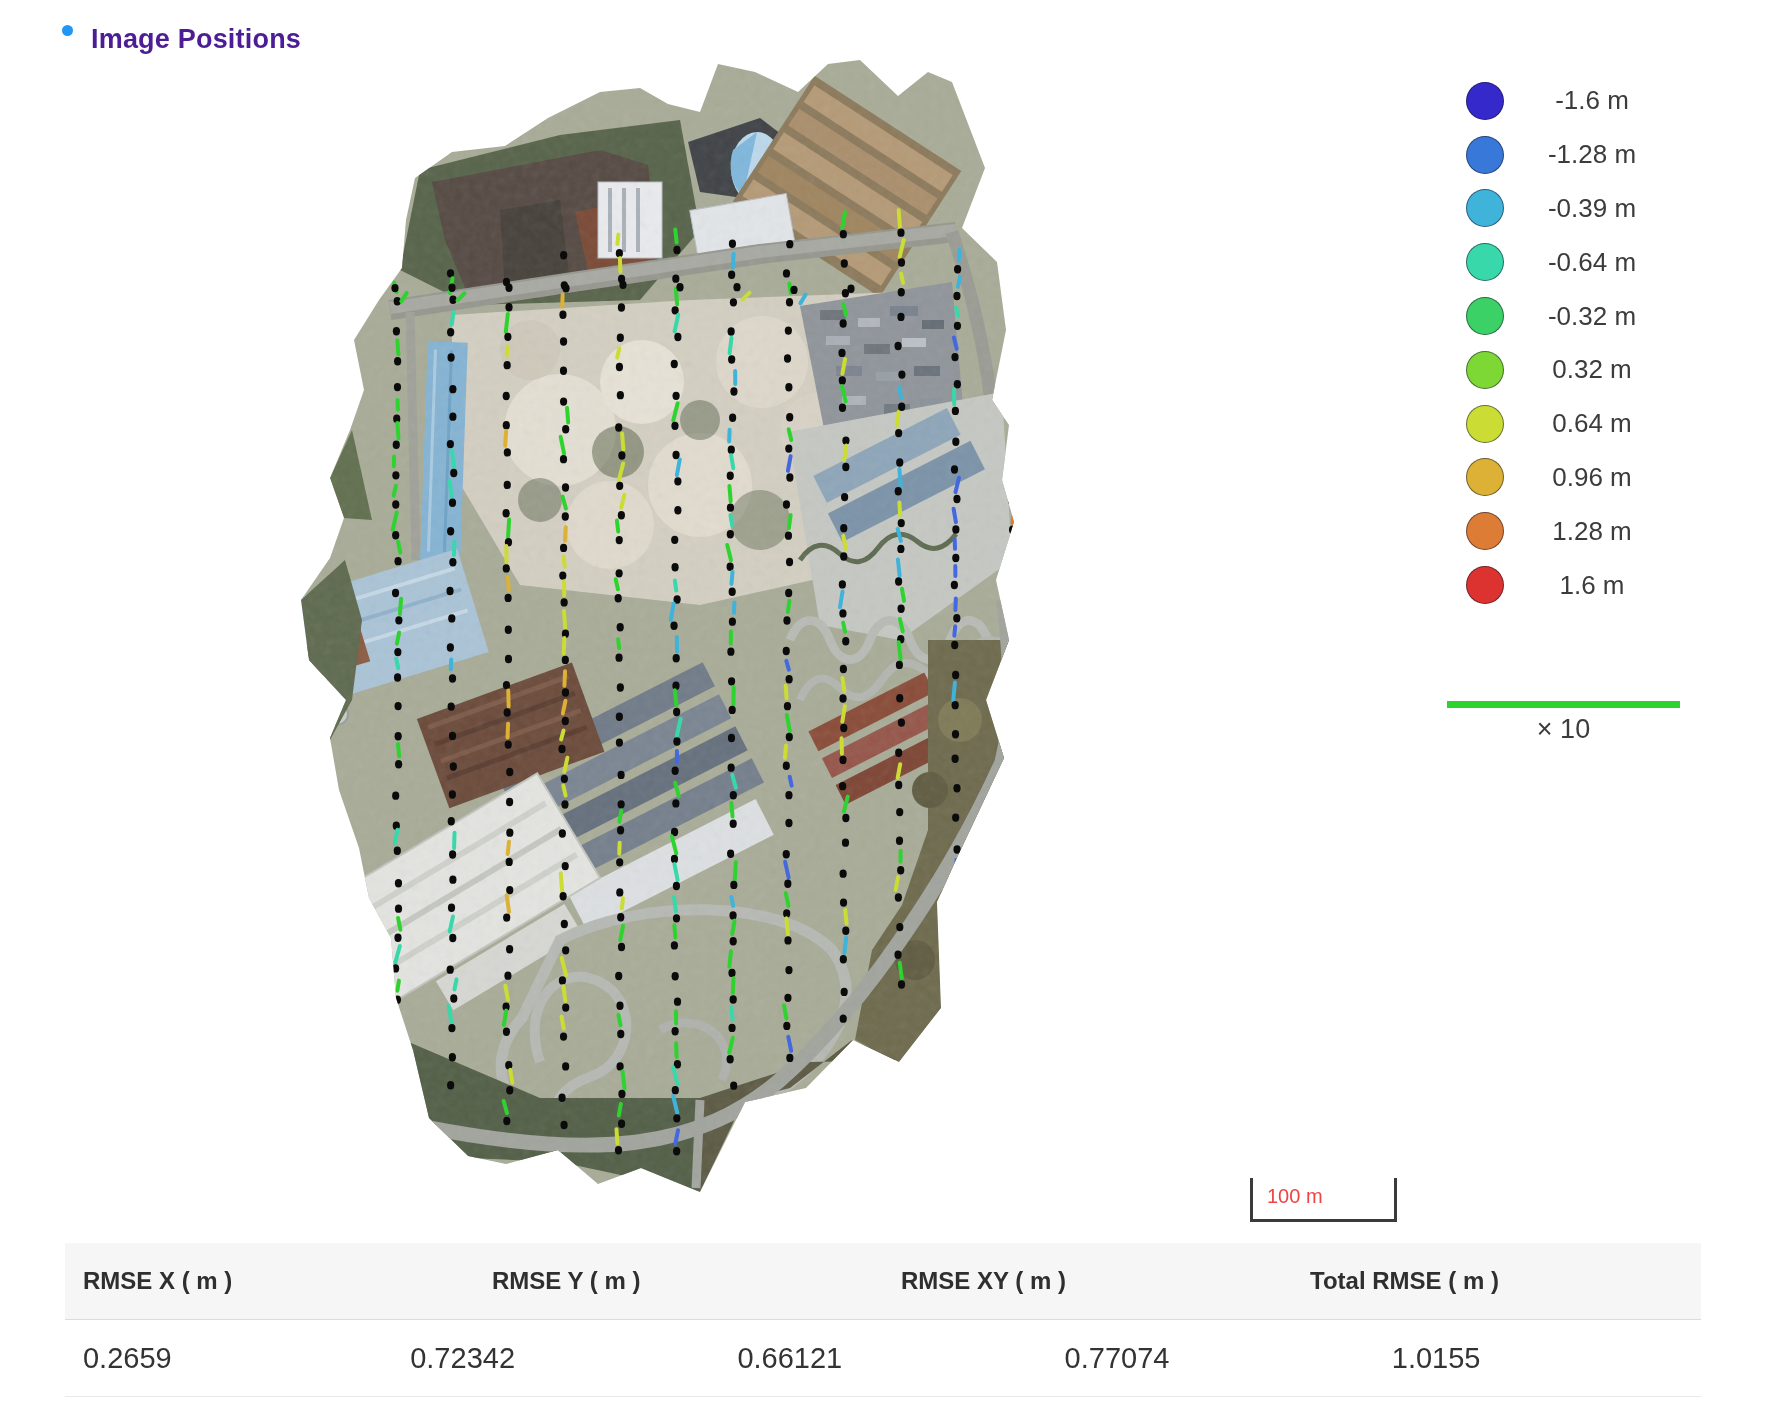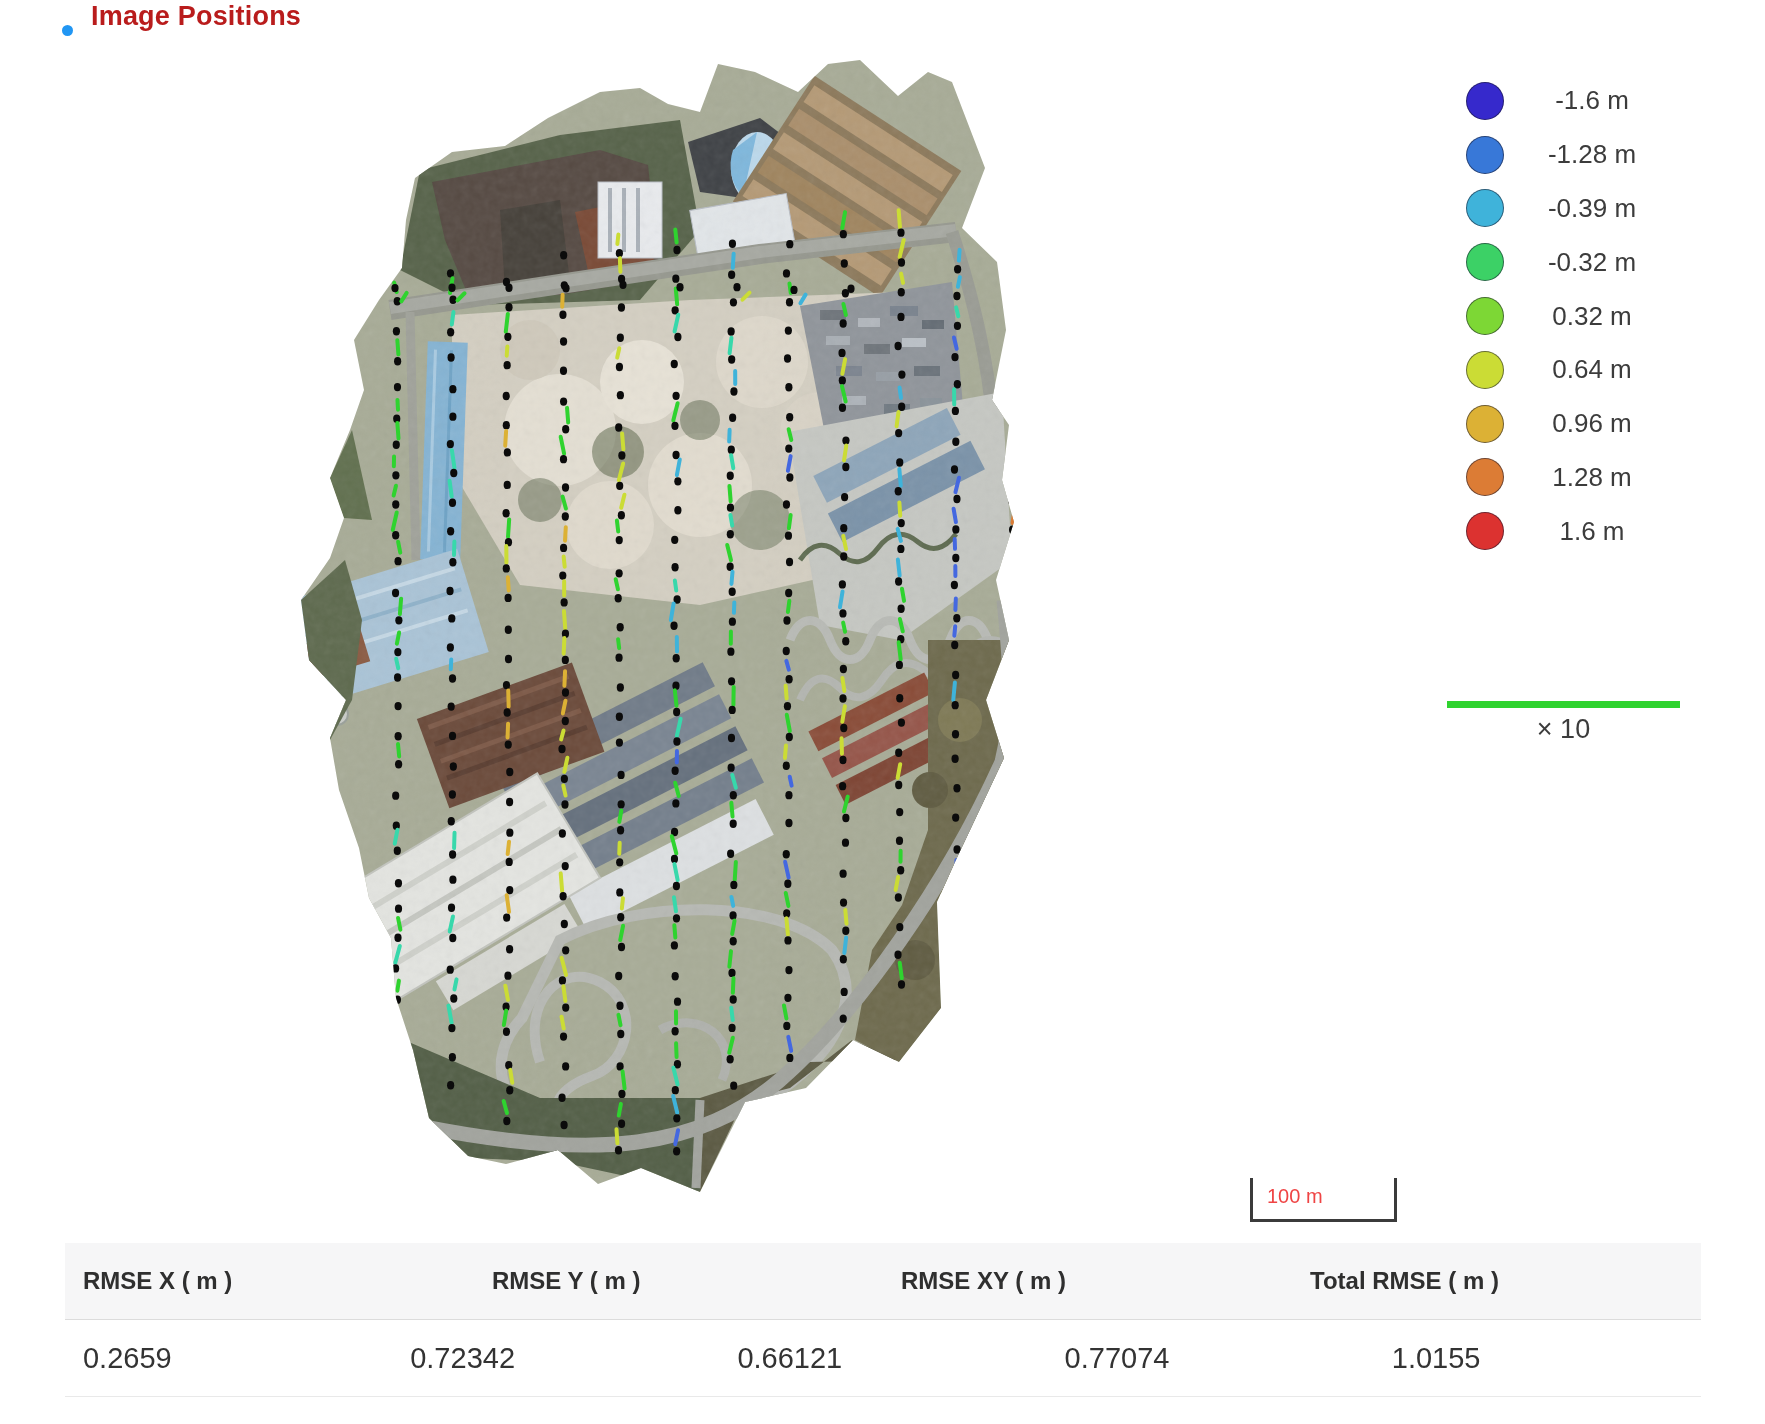--- a/index.html
+++ b/index.html
@@ -1,21 +1,21 @@
 <!DOCTYPE html>
 <html><head>
 <meta charset="utf-8">
 <style>
   html,body{margin:0;padding:0;background:#ffffff;}
   body{font-family:"Liberation Sans", sans-serif; color:#333;}
   #page{position:relative;width:1765px;height:1424px;background:#fff;overflow:hidden;}
 
   
   #hdr-bullet{position:absolute;left:62px;top:25px;width:11px;height:11px;border-radius:50%;}
-  #hdr-title{position:absolute;left:91px;top:1px;font-size:27px;font-weight:bold;color:#b91c1c;letter-spacing:.2px;}
+  #hdr-title{position:absolute;left:91px;top:24px;font-size:27px;font-weight:bold;color:#4c1d95;letter-spacing:.2px;}
 
   
   #map-wrap{position:absolute;left:290px;top:50px;width:730px;height:1150px;}
 
   
   #legend{position:absolute;left:1447px;top:74px;width:233px;}
   .lg-row{display:flex;align-items:center;height:53.8px;}
   .lg-dot{width:38px;height:38px;border-radius:50%;margin-left:19px;box-sizing:border-box;border:1px solid rgba(20,20,40,.55);flex:0 0 auto;}
   .lg-label{flex:1;text-align:center;font-size:26px;color:#3c3c3c;}
 
@@ -738,20 +738,24 @@
       </div>
       <div class="lg-row">
         <span class="lg-dot" style="background: rgb(56, 120, 216);"></span>
         <span class="lg-label">-1.28 m</span>
       </div>
       <div class="lg-row">
         <span class="lg-dot" style="background: rgb(63, 179, 218);"></span>
         <span class="lg-label">-0.39 m</span>
       </div>
       <div class="lg-row">
+        <span class="lg-dot" style="background: rgb(56, 216, 171);"></span>
+        <span class="lg-label">-0.64 m</span>
+      </div>
+      <div class="lg-row">
         <span class="lg-dot" style="background: rgb(60, 209, 102);"></span>
         <span class="lg-label">-0.32 m</span>
       </div>
       <div class="lg-row">
         <span class="lg-dot" style="background: rgb(125, 215, 53);"></span>
         <span class="lg-label">0.32 m</span>
       </div>
       <div class="lg-row">
         <span class="lg-dot" style="background: rgb(203, 220, 53);"></span>
         <span class="lg-label">0.64 m</span>

